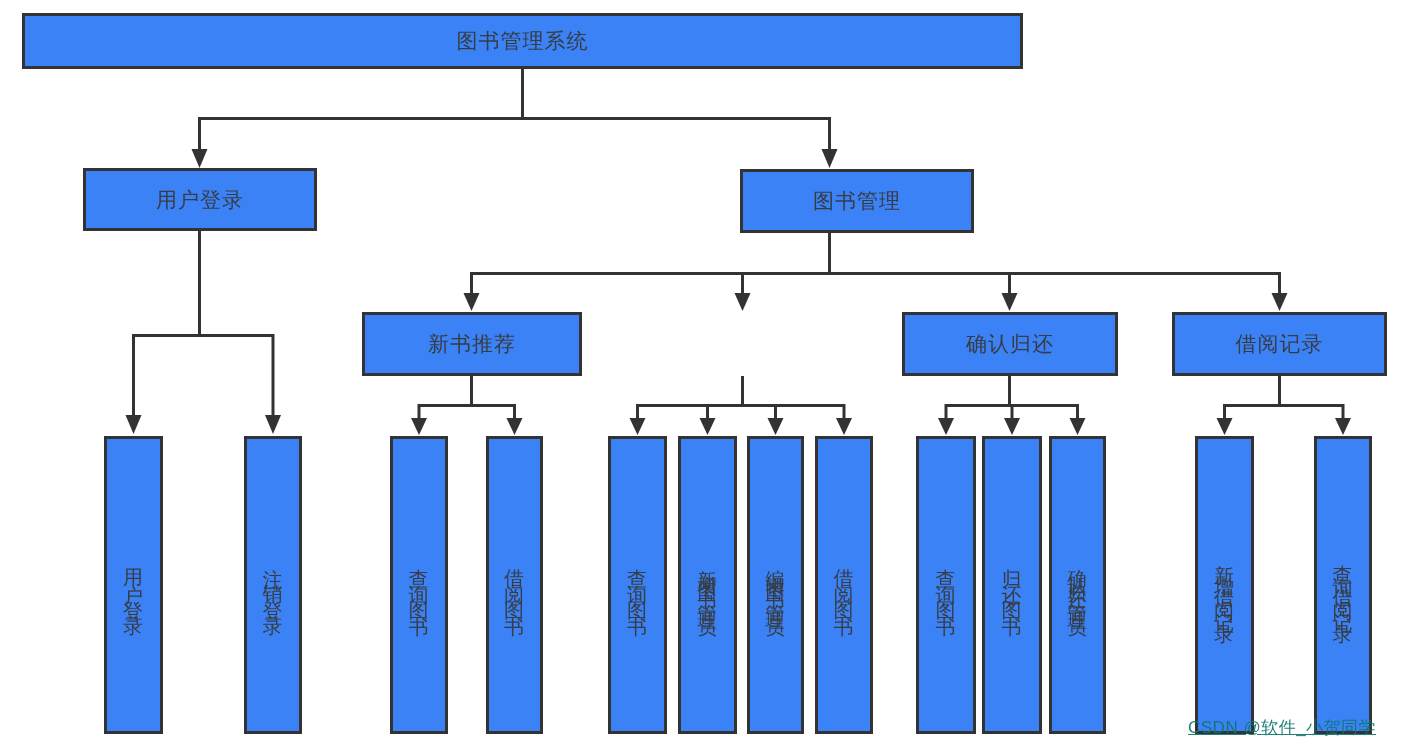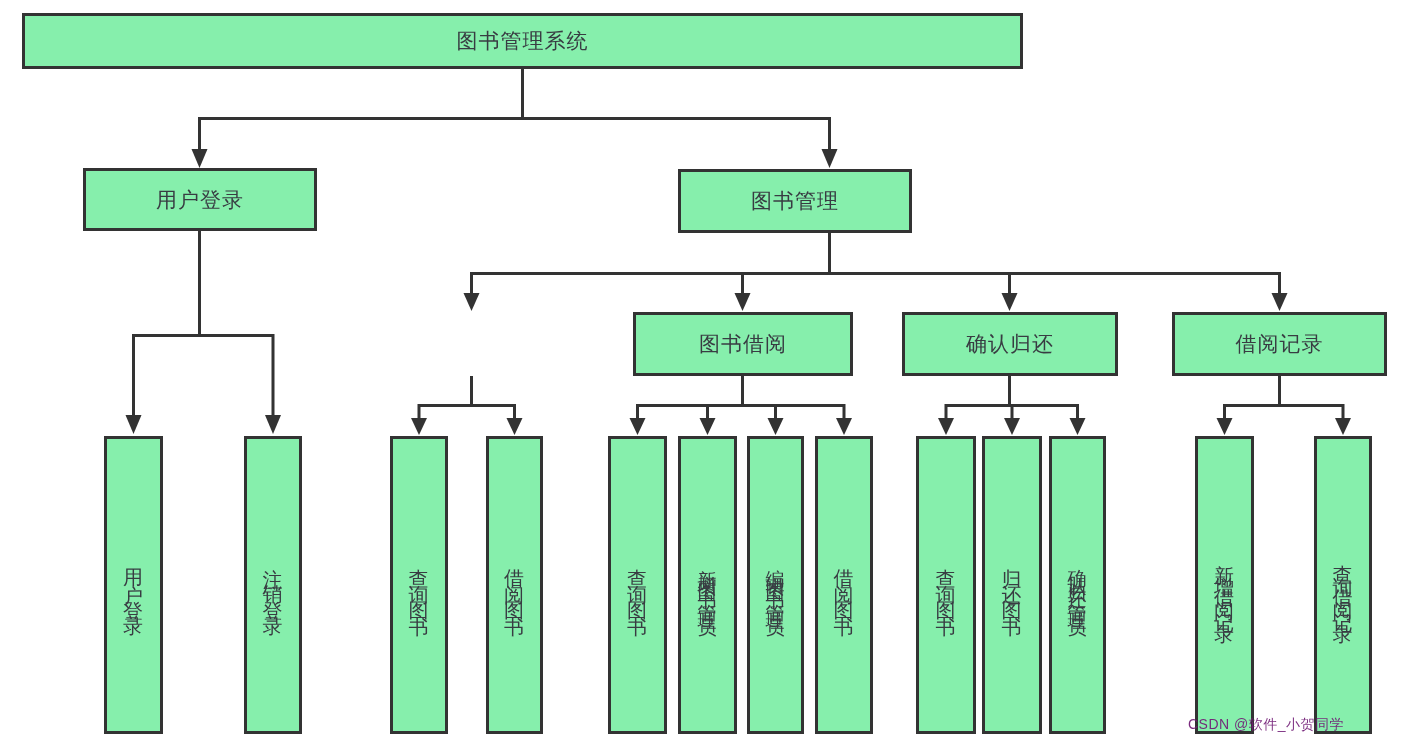--- a/index.html
+++ b/index.html
@@ -1,38 +1,38 @@
 <!DOCTYPE html>
 <html><head>
 <meta charset="utf-8">
 <style>
   html,body{margin:0;padding:0;background:#ffffff;}
   .canvas{
     position:relative;width:1405px;height:747px;background:#ffffff;
     font-family:"Liberation Sans",sans-serif;color:#383c42;overflow:hidden;
   }
   .box{
-    position:absolute;box-sizing:border-box;border:3px solid #333333;background:#86efac;
+    position:absolute;box-sizing:border-box;border:3px solid #333333;background:#3b82f6;
     display:flex;align-items:center;justify-content:center;
   }
   .hlabel{font-size:21px;letter-spacing:1px;color:#383c42;}
   .vbox{top:436px;height:298px;}
   .vlabel{
     writing-mode:vertical-rl;text-orientation:mixed;
     font-size:20px;color:#383c42;line-height:1;
   }
   .v4{letter-spacing:16px;}
   .v6{letter-spacing:12px;}
   .v9{letter-spacing:7px;font-size:19px;}
   svg.connectors{position:absolute;left:0;top:0;width:1405px;height:747px;}
   svg.connectors path{stroke:#333333;stroke-width:3;fill:none;}
   svg.connectors polygon{fill:#333333;stroke:none;}
   .watermark{
-    position:absolute;left:1188px;top:716px;font-size:14px;letter-spacing:0.5px;
-    color:#701a75;opacity:0.92;z-index:10;white-space:nowrap;
+    position:absolute;left:1188px;top:716px;font-size:17px;letter-spacing:0.5px;
+    color:#0f766e;opacity:0.92;z-index:10;white-space:nowrap;text-decoration:underline;
   }
 </style>
 </head>
 <body>
 
 <div class="canvas">
 
   <svg class="connectors" viewBox="0 0 1405 747">
     <g>
       <path d="M522.5 69 V118
@@ -92,26 +92,26 @@
     </g>
   </svg>
 
   <div class="box" style="left:22px;top:13px;width:1001px;height:56px;">
     <span class="hlabel">图书管理系统</span>
   </div>
 
   <div class="box" style="left:83px;top:168px;width:234px;height:63px;">
     <span class="hlabel">用户登录</span>
   </div>
-  <div class="box" style="left:678px;top:169px;width:234px;height:64px;">
+  <div class="box" style="left:740px;top:169px;width:234px;height:64px;">
     <span class="hlabel">图书管理</span>
   </div>
 
-  <div class="box" style="left:633px;top:312px;width:220px;height:64px;">
-    <span class="hlabel">图书借阅</span>
+  <div class="box" style="left:362px;top:312px;width:220px;height:64px;">
+    <span class="hlabel">新书推荐</span>
   </div>
   <div class="box" style="left:902px;top:312px;width:216px;height:64px;">
     <span class="hlabel">确认归还</span>
   </div>
   <div class="box" style="left:1172px;top:312px;width:215px;height:64px;align-items:center;">
     <span class="hlabel">借阅记录</span>
   </div>
 
   <div class="box vbox" style="left:104px;width:59px;">
     <span class="vlabel v4">用户登录</span>

